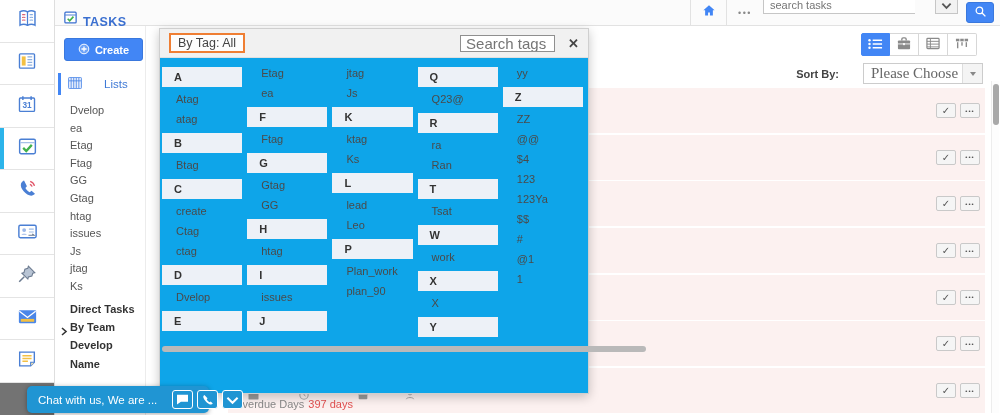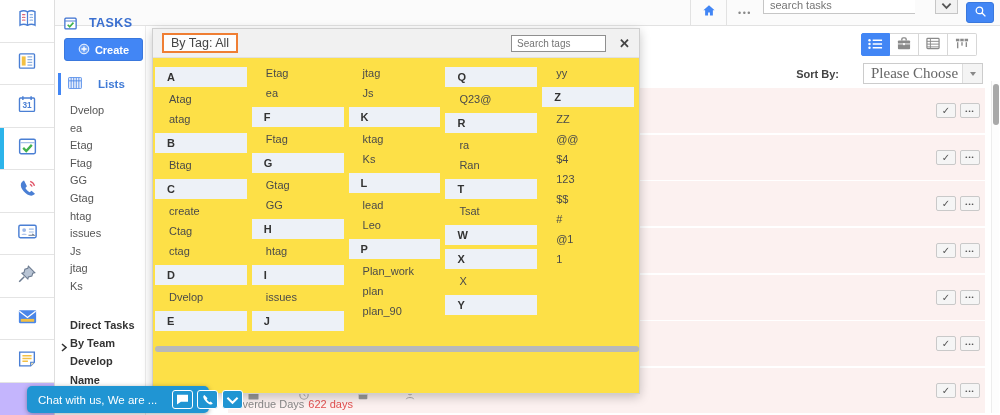--- a/index.html
+++ b/index.html
@@ -1,43 +1,43 @@
 <!DOCTYPE html>
 <html><head>
 <meta charset="utf-8">
 <style>
   * { box-sizing: border-box; margin: 0; padding: 0; }
   html,body { width:1000px; height:415px; }
   body { position:relative; font-family:"Liberation Sans",sans-serif; background:#fff; overflow:hidden; }
 
   
-  .rail { position:absolute; left:0; top:0; width:55px; height:415px; background:#c4b5fd; border-right:1px solid #dedede; z-index:2; }
+  .rail { position:absolute; left:0; top:0; width:55px; height:415px; background:#737373; border-right:1px solid #dedede; z-index:2; }
   .rail-cell { height:42.5px; background:#fff; border-bottom:1px solid #e4e4e4; display:flex; align-items:center; justify-content:center; position:relative; }
   .rail-cell.active::before { content:""; position:absolute; left:0; top:0; bottom:0; width:4px; background:#2cb4ea; }
 
   
   .topbar { position:absolute; left:55px; top:0; width:945px; height:26px; background:#fbfbfb; border-bottom:1px solid #e2e2e2; z-index:3; }
-  .logo { position:absolute; left:8px; top:16px; height:25px; display:flex; align-items:flex-start; gap:11px; }
+  .logo { position:absolute; left:8px; top:4px; height:25px; display:flex; align-items:flex-end; gap:5px; }
   .logo-text { color:#3a6fd0; font-weight:bold; font-size:12.5px; letter-spacing:.4px; }
   .topbar-right { position:absolute; right:6px; top:0; height:25px; display:flex; align-items:center; }
   .home-btn { width:37px; height:25px; border-left:1px solid #e2e2e2; border-right:1px solid #e2e2e2; display:flex; align-items:center; justify-content:center; cursor:pointer; }
   .dots { color:#8a8a8a; font-size:9px; letter-spacing:1.5px; margin:0 11px; cursor:pointer; }
   .search-wrap { display:flex; height:35px;gap:20px; }
   .search-input { width:152px; height:19px; border:1px solid #c6c6c6; border-right:none; font-size:11px; padding:0 6px; color:#555; outline:none; font-family:"Liberation Sans",sans-serif; }
   .search-chev { width:23px; height:19px; background:#f2f2f2; border:1px solid #c6c6c6; display:flex; align-items:center; justify-content:center; cursor:pointer; }
   .search-btn { width:28px; height:21px; background:#4286f5; border:1px solid #3a78dd; border-radius:3px; margin-left:8px; display:flex; align-items:center; justify-content:center; cursor:pointer; }
 
   
   .sidebar { position:absolute; left:55px; top:26px; width:91px; bottom:0; background:#fff; border-right:1px solid #ececec; z-index:2; }
   .create-btn { margin:12px 0 0 9px; width:79px; height:23px; background:#4286f5; border:1px solid #3a78dd; border-radius:3px; color:#fff; font-size:11px; font-weight:bold; display:flex; align-items:center; justify-content:center; gap:5px; cursor:pointer; }
-  .lists-row { margin-top:12px; height:22px; display:flex; align-items:center; gap:16px; padding-left:13px; position:relative; color:#3f7ad6; font-size:11.5px; cursor:pointer;font-weight:bold; }
+  .lists-row { margin-top:12px; height:22px; display:flex; align-items:center; gap:22px; padding-left:13px; position:relative; color:#3f7ad6; font-size:11.5px; cursor:pointer; }
   .lists-row::before { content:""; position:absolute; left:3px; top:0; bottom:0; width:3px; background:#4286f5; }
   .side-list { margin-top:7px; }
   .side-item { height:17.6px; line-height:17.6px; padding-left:15px; font-size:11px; color:#555; cursor:pointer; white-space:nowrap; }
-  .side-sections { margin-top:20px; }
+  .side-sections { margin-top:4px; }
   .side-section { height:18.4px; line-height:18.4px; padding-left:15px; font-size:11px; font-weight:bold; color:#333; position:relative; cursor:pointer; white-space:nowrap; }
   .side-section .sec-chev { position:absolute; left:6px; top:5px; }
 
   
   .main { position:absolute; left:146px; top:26px; right:0; bottom:0; background:#fff; z-index:1; }
   .views { position:absolute; top:7px; right:23px; display:flex; }
   .view-btn { width:29px; height:23px; border:1px solid #d7d7d7; border-left:none; background:#fff; display:flex; align-items:center; justify-content:center; cursor:pointer; }
   .view-btn:first-child { border-left:1px solid #d7d7d7; border-radius:2px 0 0 2px; }
   .view-btn:last-child { border-radius:0 2px 2px 0; }
   .view-btn.active { background:#4286f5; border-color:#4286f5; }
@@ -54,24 +54,24 @@
   .act-btn { width:20px; height:15px; background:#f5f5f5; border:1px solid #c9c9c9; border-radius:2px; color:#555; display:flex; align-items:center; justify-content:center; cursor:pointer; }
   .act-check { font-size:10px; }
   .act-more { font-size:6px; letter-spacing:1px; font-weight:bold; }
   .meta-ic { position:absolute; top:18px; }
   .overdue { position:absolute; left:6px; top:30px; font-size:11px; color:#888; white-space:nowrap; }
   .overdue-val { color:#e25050; margin-left:4px; }
   .vscroll { position:absolute; right:1px; top:55px; bottom:2px; width:8px; background:#fdfdfd; border-left:1px solid #ededed; }
   .vscroll-thumb { width:6px; height:41px; background:#a9a9a9; border-radius:3px; margin:3px 0 0 1px; cursor:pointer; }
 
   
-  .modal { position:absolute; left:152px; top:28px; width:488px; height:366px; background:#fde047; border:1px solid #cfcfcf; box-shadow:0 3px 10px rgba(0,0,0,.22); z-index:5; }
+  .modal { position:absolute; left:159px; top:28px; width:430px; height:366px; background:#0ea5e9; border:1px solid #cfcfcf; box-shadow:0 3px 10px rgba(0,0,0,.22); z-index:5; }
   .modal-header { height:29px; background:#f1f1f1; border-bottom:1px solid #e0e0e0; display:flex; align-items:center; padding:0 9px; }
   .modal-title { border:2px solid #ef7e33; background:#fdfdfd; font-size:12.5px; color:#444; padding:1px 7px; }
-  .modal-search { margin-left:auto; width:95px; height:17px; border:1px solid #8f8f8f; font-size:10px; padding:0 5px; color:#555; outline:none; font-family:"Liberation Sans",sans-serif; }
+  .modal-search { margin-left:auto; width:95px; height:17px; border:1px solid #8f8f8f; font-size:15px; padding:0 5px; color:#555; outline:none; font-family:"Liberation Sans",sans-serif; }
   .modal-close { margin-left:13px; font-size:13px; font-weight:bold; color:#444; cursor:pointer; }
   .modal-body { display:flex; padding:5px 0 0 2px; }
   .tag-col { width:97px; }
   .tag-cell { height:20px; line-height:20px; font-size:11px; color:#4a4a4a; padding-left:14px; cursor:pointer; white-space:nowrap; }
   .tag-head { background:#edf1f7; font-weight:bold; color:#333; margin:4px 5px 2px 0; height:20px; line-height:20px; padding-left:12px; font-size:11px; }
   .modal-hscroll { position:absolute; left:2px; top:317px; width:484px; height:6px; background:#b9b9b9; border-radius:3px; cursor:pointer; }
 
   
   .chat { position:absolute; left:27px; top:386px; height:27px; width:182px; background:#2095d3; border-radius:5px; display:flex; align-items:center; padding:0 6px 0 11px; gap:4px; box-shadow:0 1px 5px rgba(0,0,0,.35); z-index:8; cursor:pointer; }
   .chat-label { color:#fff; font-size:11.5px; margin-right:11px; white-space:nowrap; }
@@ -315,21 +315,21 @@
           </svg></span>
         <span class="meta-ic" style="left: 130px;"><svg width="10" height="10" viewBox="0 0 12 12">
             <rect x="0.8" y="1.8" width="10.4" height="9.4" rx="1" fill="#999"></rect>
             <path d="M3.5 0.5v2.5M8.5 0.5v2.5" stroke="#999" stroke-width="1.2"></path>
             <path d="M1 5h10" stroke="#fff" stroke-width="1"></path>
           </svg></span>
         <span class="meta-ic" style="left: 177px;"><svg width="10" height="10" viewBox="0 0 12 12">
             <circle cx="6" cy="3.6" r="2.3" fill="none" stroke="#aaa" stroke-width="1.2"></circle>
             <path d="M1.5 11c.7-2.6 8.3-2.6 9 0" fill="none" stroke="#aaa" stroke-width="1.2"></path>
           </svg></span>
-        <div class="overdue"><span>Overdue Days</span><span class="overdue-val">622 days</span></div>
+        <div class="overdue"><span>Overdue Days</span><span class="overdue-val">397 days</span></div>
       </div>
     </div>
   <div class="vscroll">
     <div class="vscroll-thumb"></div>
   </div>
 </div>
 
 <div class="modal">
   <div class="modal-header">
     <span class="modal-title">By Tag: All</span>
@@ -369,43 +369,44 @@
         <div class="tag-cell">jtag</div>
         <div class="tag-cell">Js</div>
         <div class="tag-head">K</div>
         <div class="tag-cell">ktag</div>
         <div class="tag-cell">Ks</div>
         <div class="tag-head">L</div>
         <div class="tag-cell">lead</div>
         <div class="tag-cell">Leo</div>
         <div class="tag-head">P</div>
         <div class="tag-cell">Plan_work</div>
-        <div class="tag-cell">plan</div>
         <div class="tag-cell">plan_90</div>
       </div>
       <div class="tag-col">
         <div class="tag-head">Q</div>
         <div class="tag-cell">Q23@</div>
         <div class="tag-head">R</div>
         <div class="tag-cell">ra</div>
         <div class="tag-cell">Ran</div>
         <div class="tag-head">T</div>
         <div class="tag-cell">Tsat</div>
         <div class="tag-head">W</div>
+        <div class="tag-cell">work</div>
         <div class="tag-head">X</div>
         <div class="tag-cell">X</div>
         <div class="tag-head">Y</div>
       </div>
       <div class="tag-col">
         <div class="tag-cell">yy</div>
         <div class="tag-head">Z</div>
         <div class="tag-cell">ZZ</div>
         <div class="tag-cell">@@</div>
         <div class="tag-cell">$4</div>
         <div class="tag-cell">123</div>
+        <div class="tag-cell">123Ya</div>
         <div class="tag-cell">$$</div>
         <div class="tag-cell">#</div>
         <div class="tag-cell">@1</div>
         <div class="tag-cell">1</div>
       </div>
     </div>
   <div class="modal-hscroll"></div>
 </div>
 
 <div class="chat">

